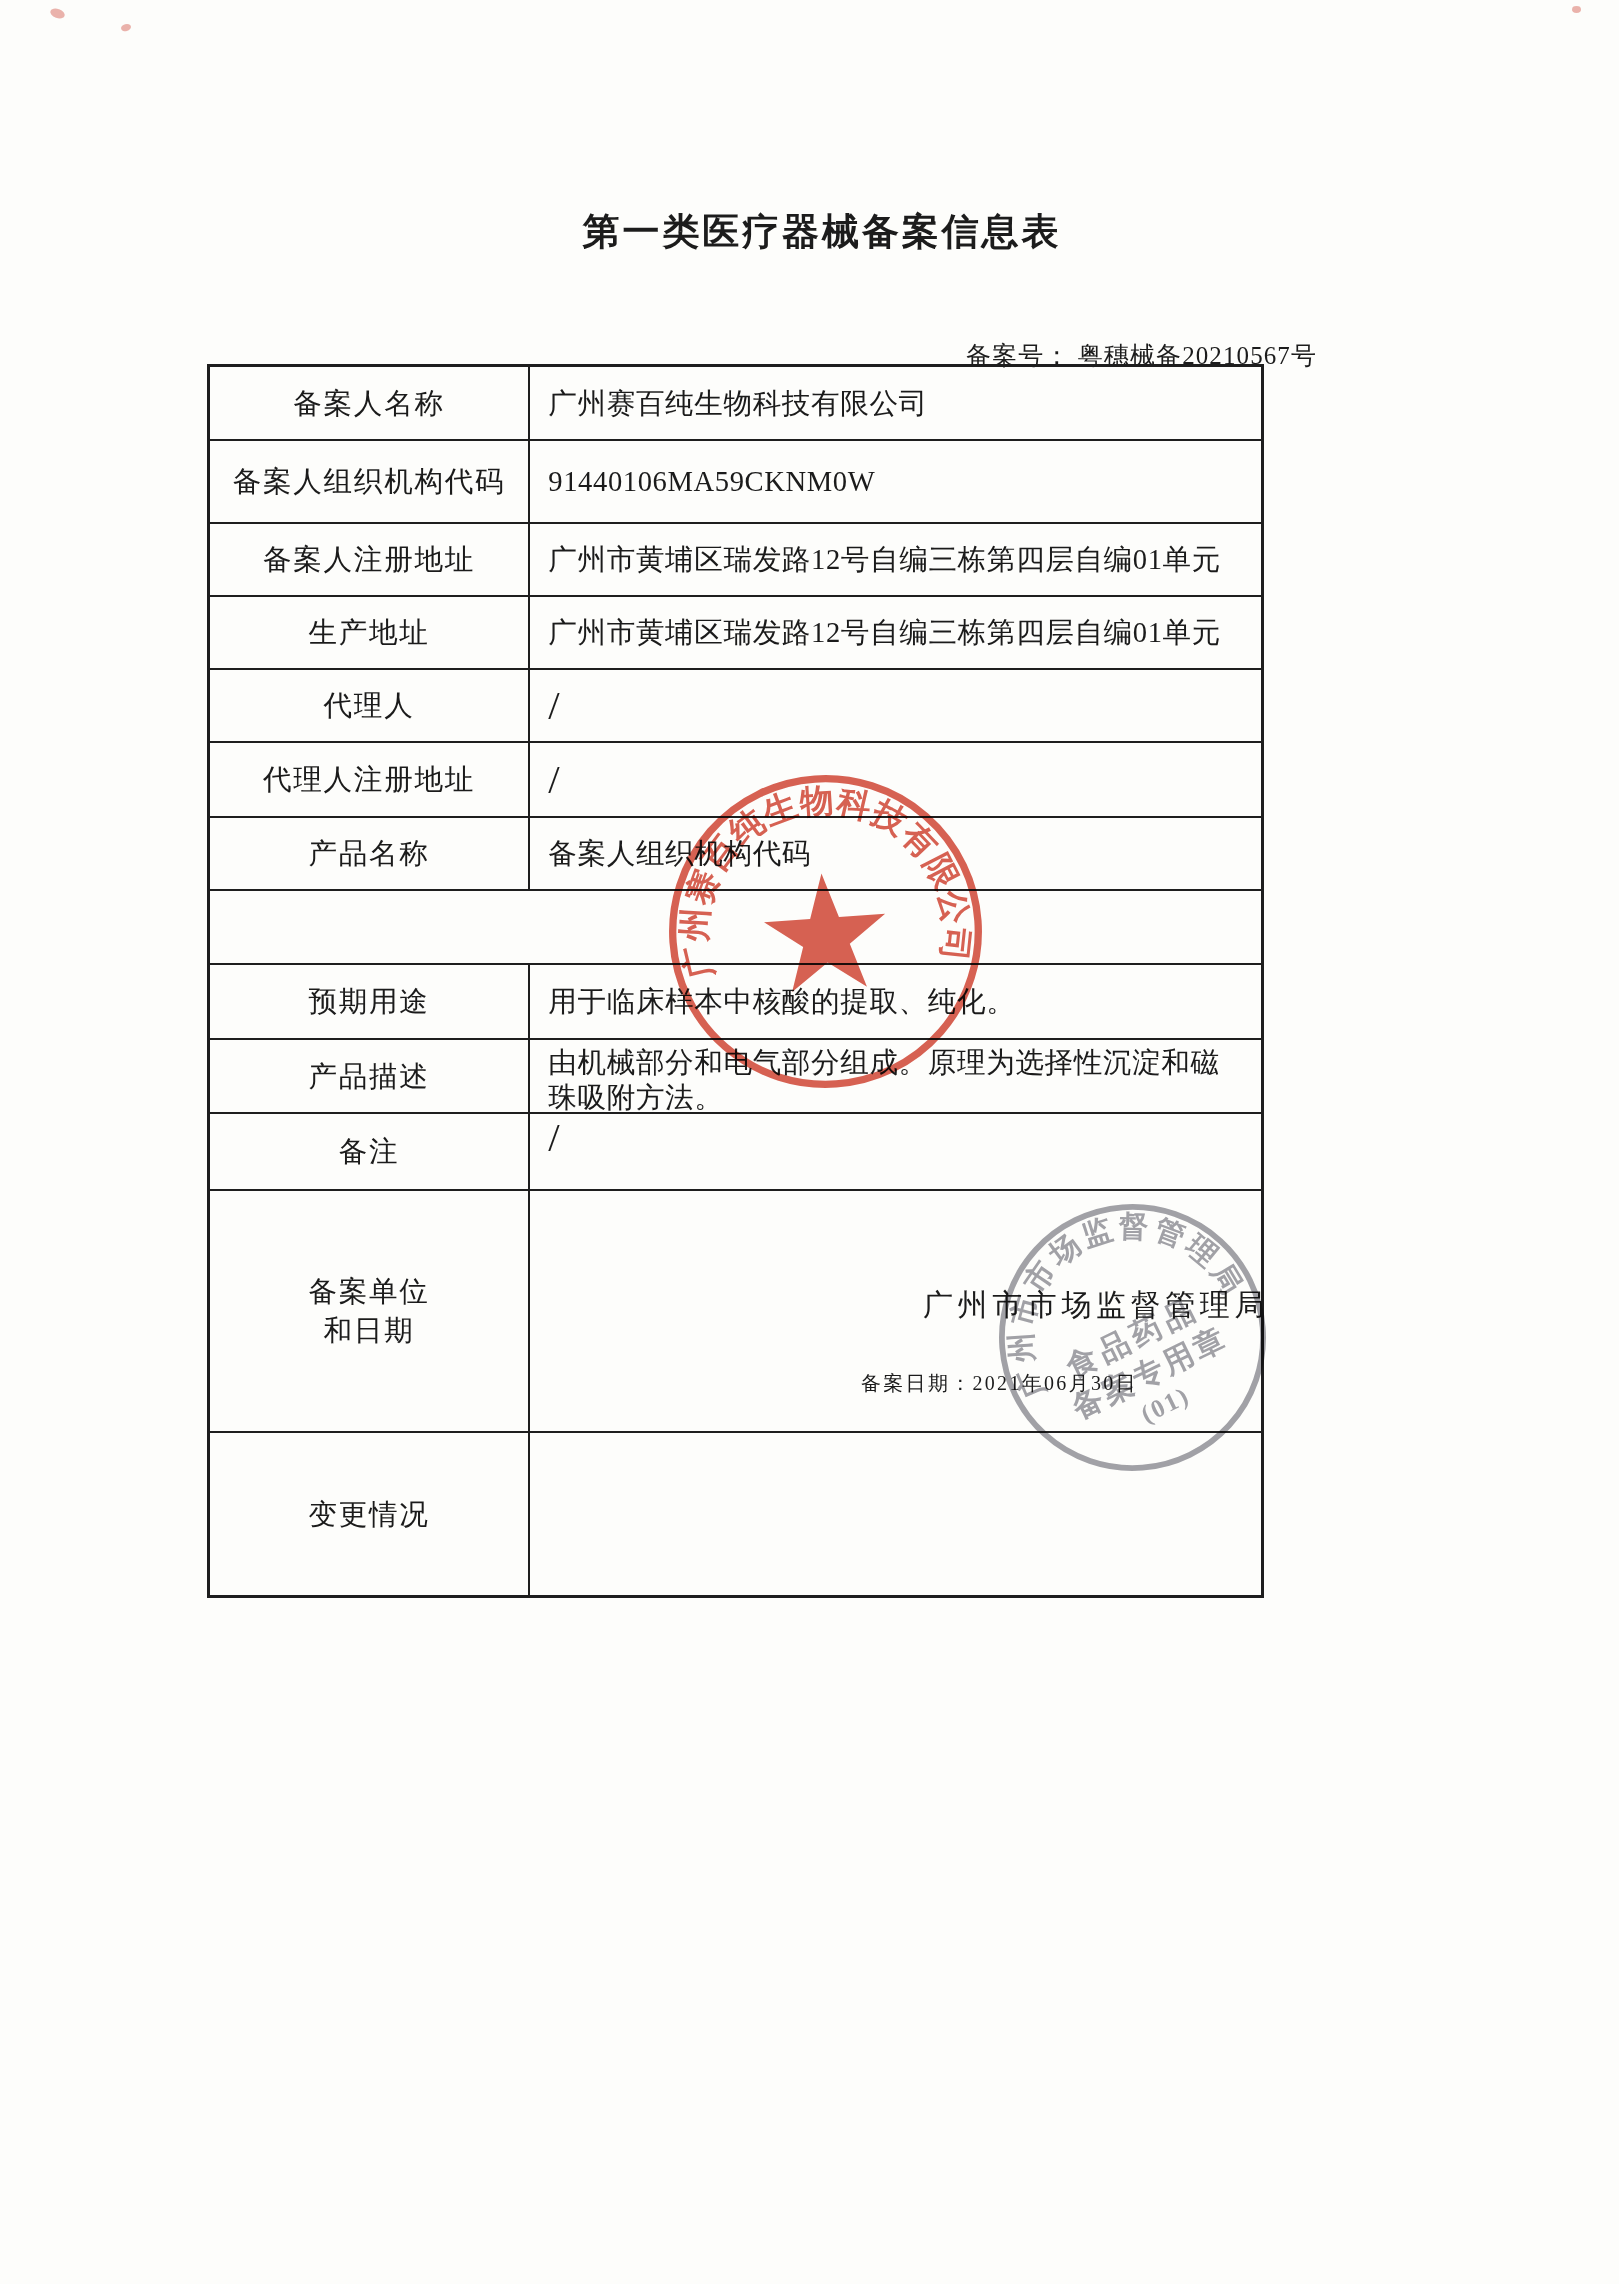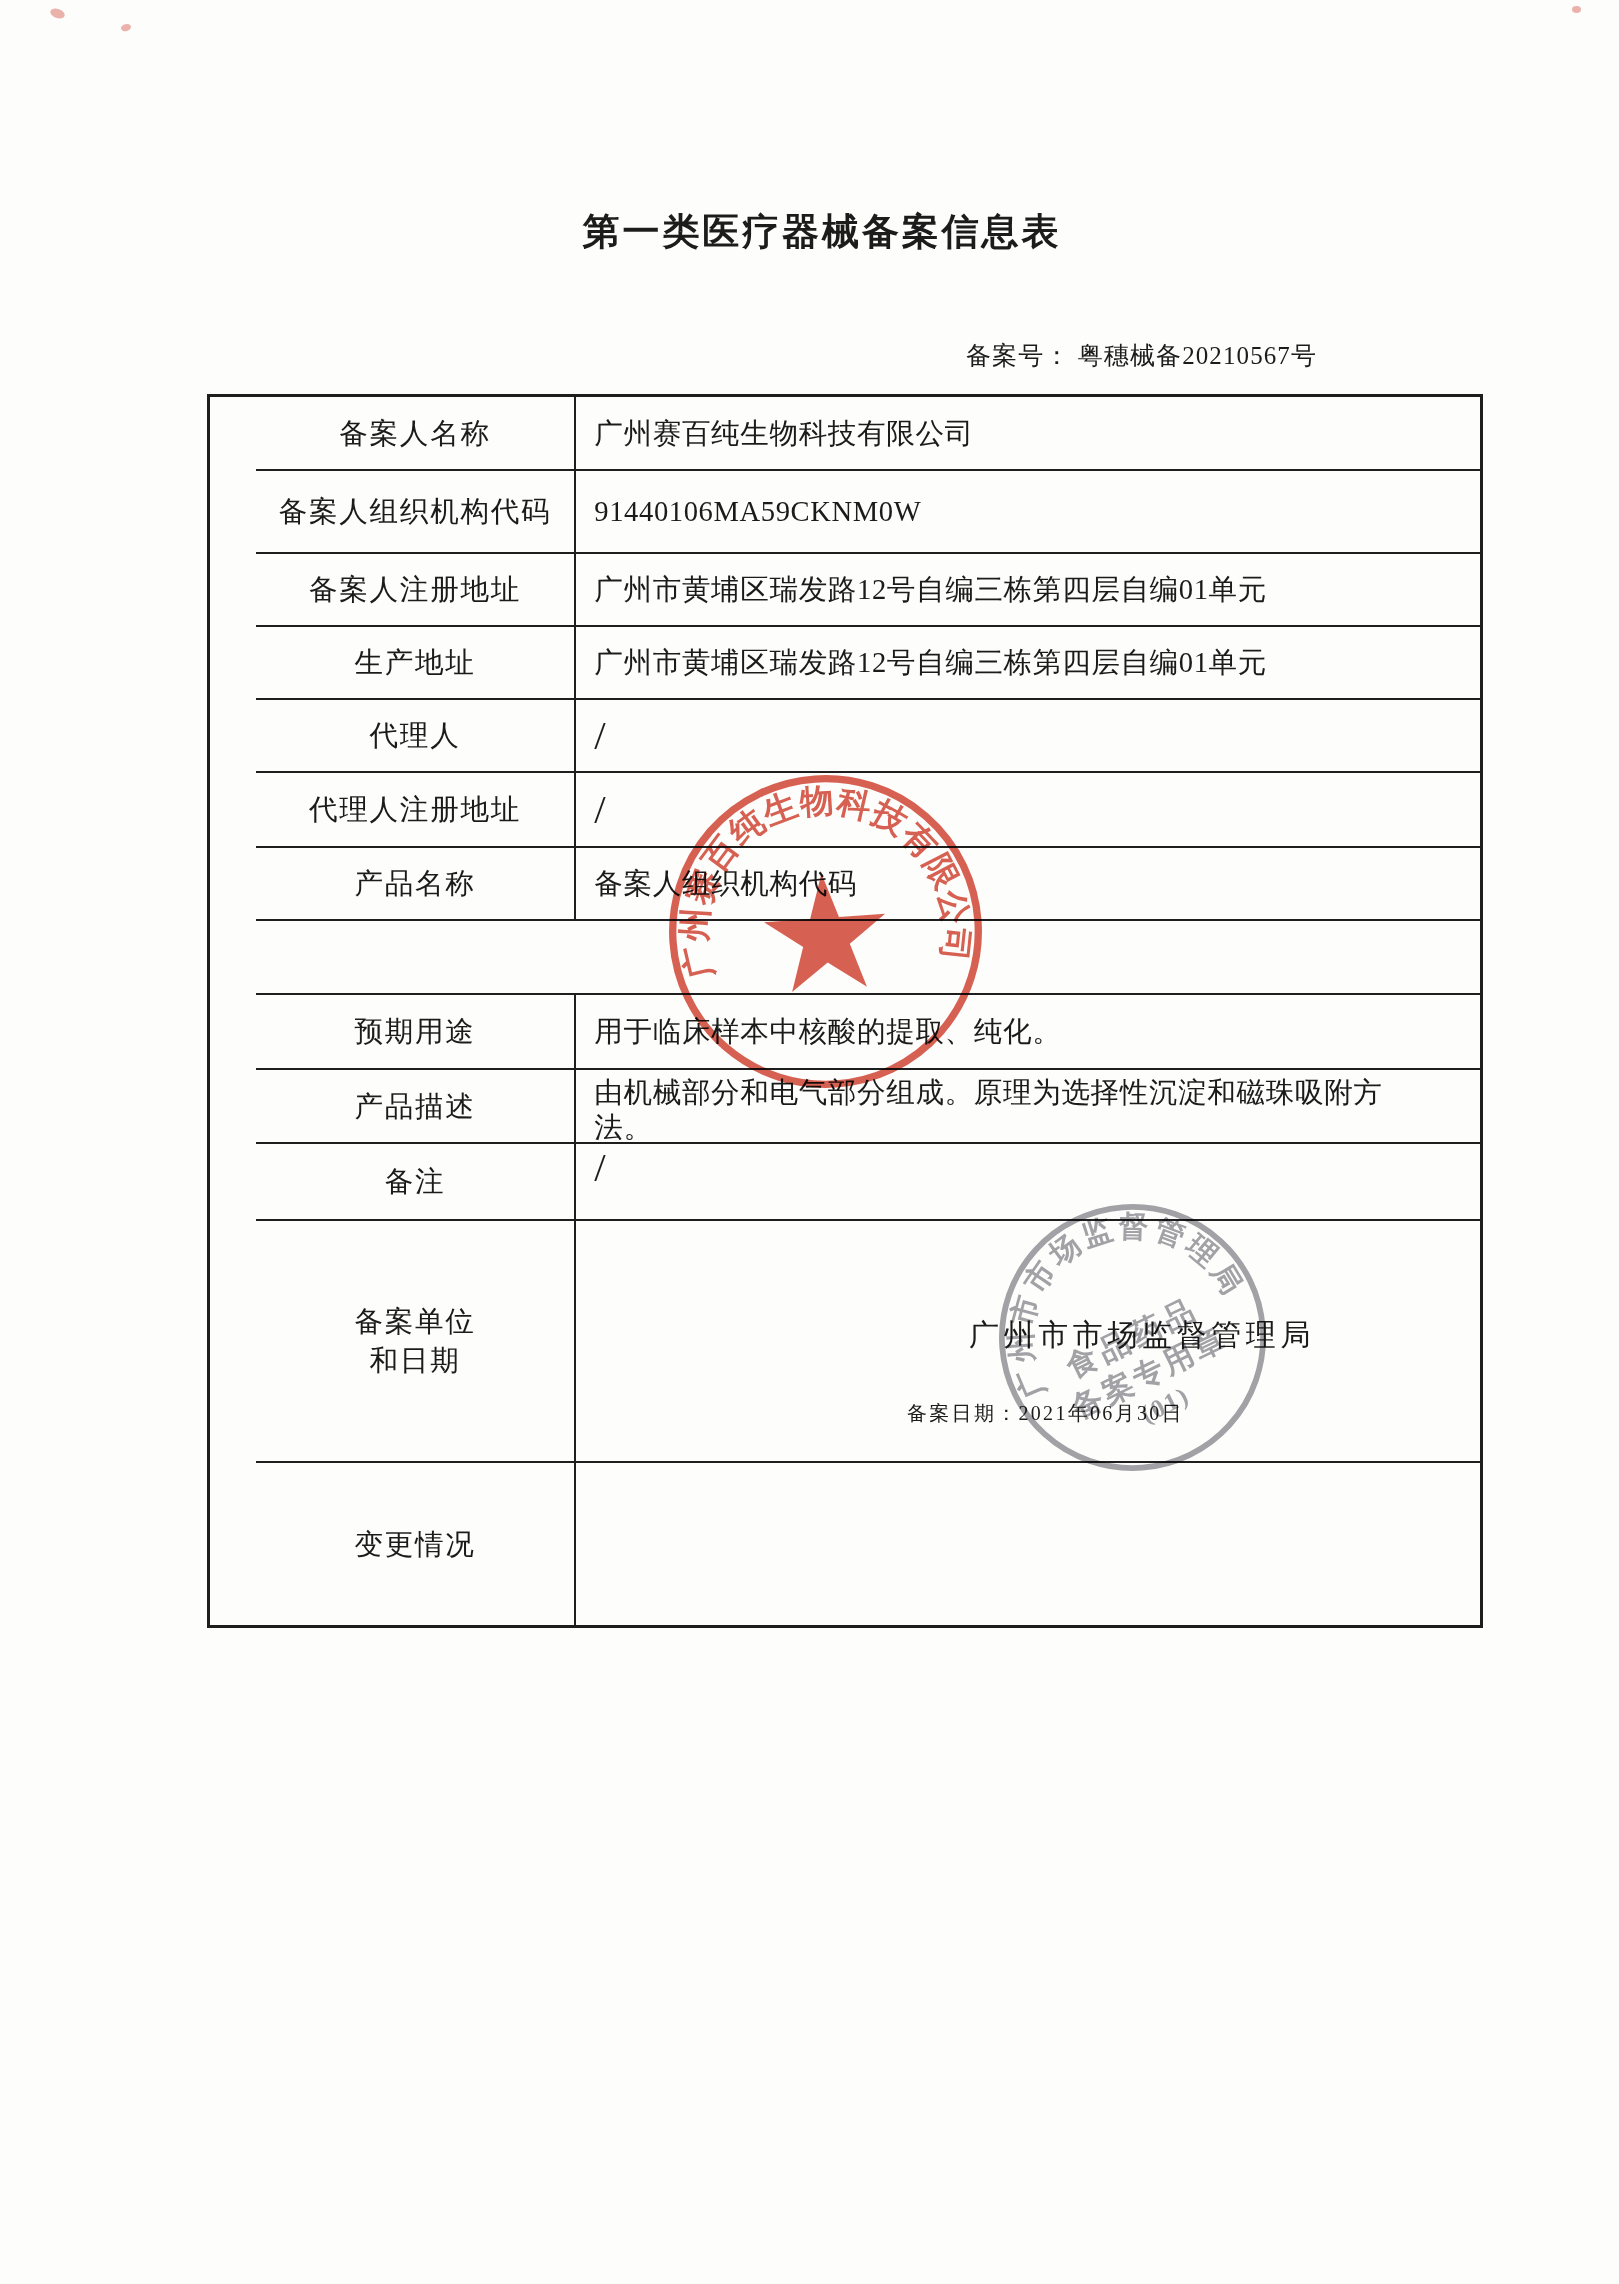--- a/index.html
+++ b/index.html
@@ -23,25 +23,24 @@
     font-size:37px;font-weight:700;letter-spacing:2.9px;
     color:#1c1c1c;
   }
   .filing-no{
     position:absolute;left:930px;top:339px;
     font-size:25px;letter-spacing:1.1px;font-weight:500;
     color:#1c1c1c;white-space:nowrap;margin-left:36px;
   }
 
   .reg-table{
-    position:absolute;left:207px;top:394px;width:1276px;
+    position:absolute;left:207px;top:364px;width:1057px;
     border:3.4px solid #1e1e1e;
     box-sizing:border-box;
     background:transparent;
-    padding-left:46px;
   }
   .row{display:flex;box-sizing:border-box;border-bottom:2.9px solid #1e1e1e;}
   .row:last-child{border-bottom:none;}
   .rw1{height:74px}.rw2{height:83px}.rw3{height:73px}.rw4{height:73px}
   .rw5{height:73px}.rw6{height:75px}.rw7{height:73px}.rw8{height:74px}
   .rw9{height:74px}.rw10{height:75px}.rw11{height:77px}.rw12{height:242px}
   .rw13{height:162px}
   .lc{
     flex:0 0 320px;width:320px;box-sizing:border-box;
     border-right:2.3px solid #1e1e1e;

